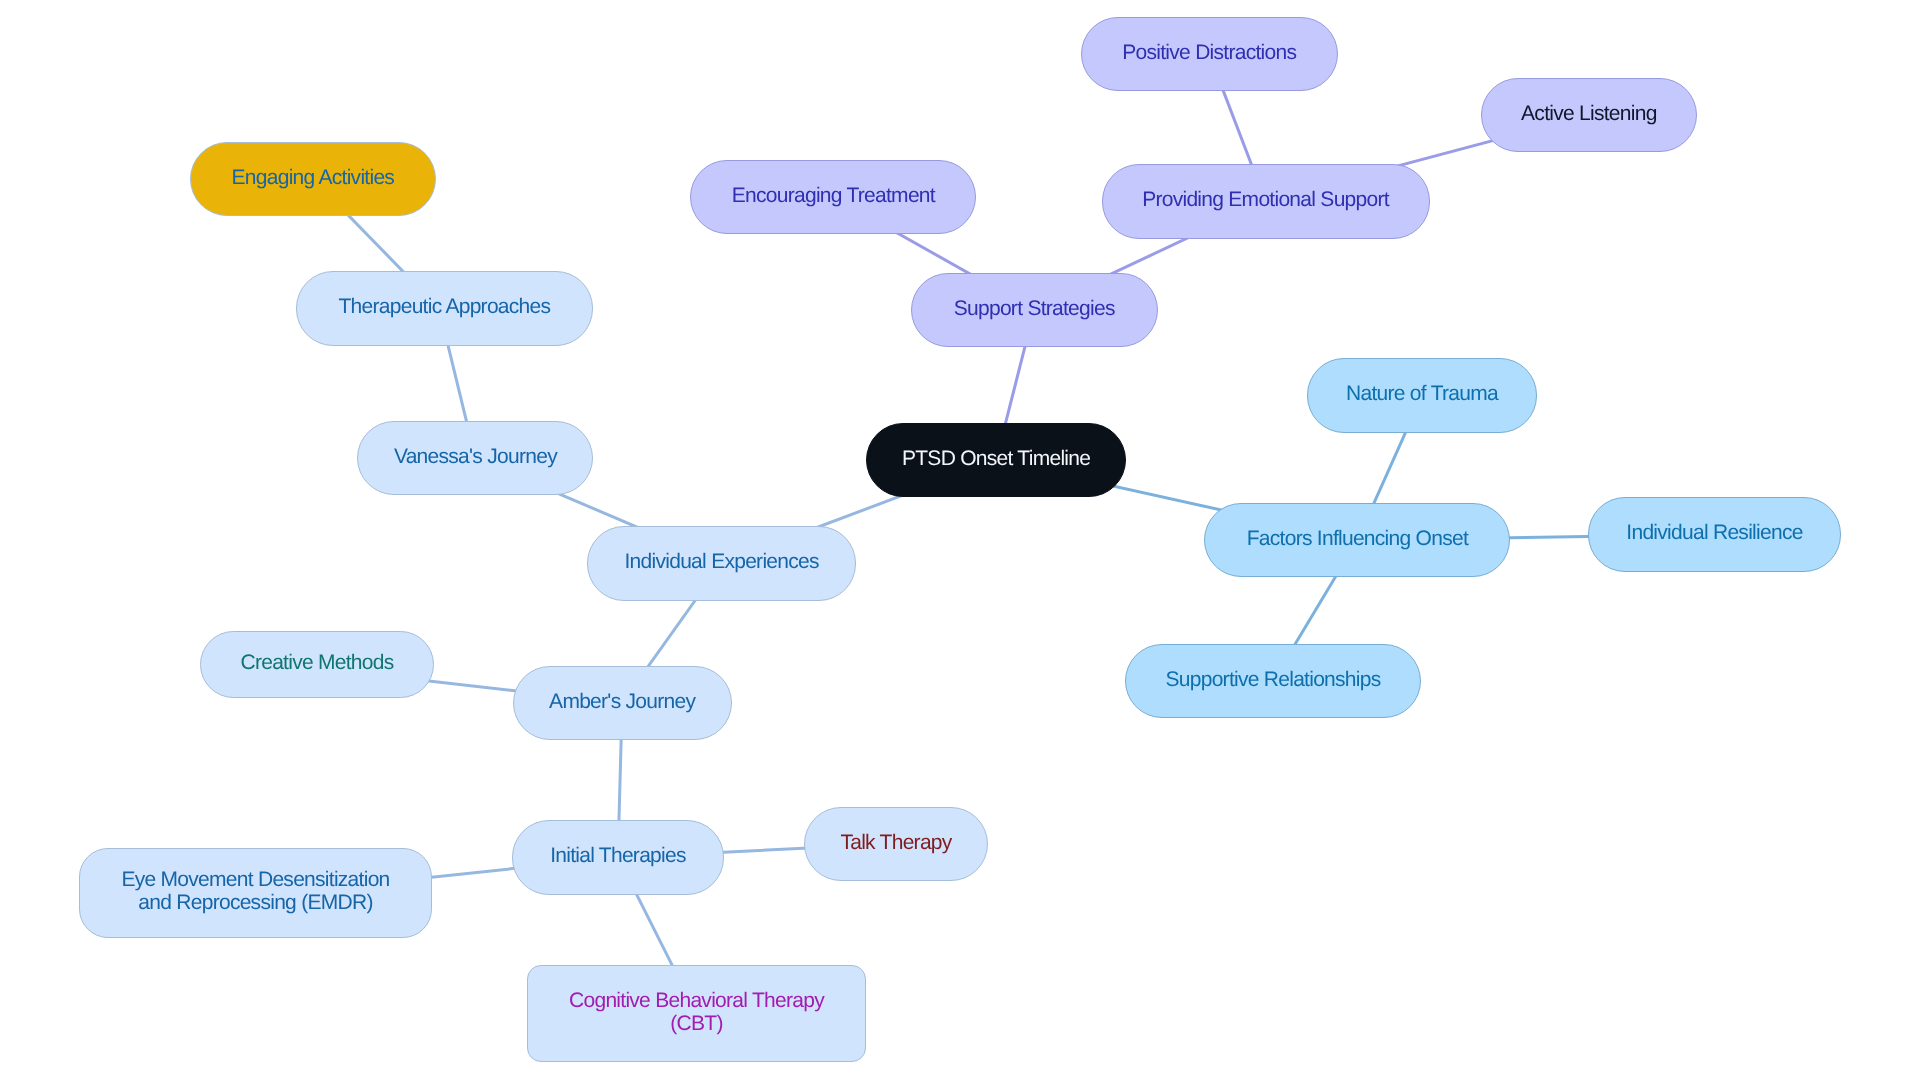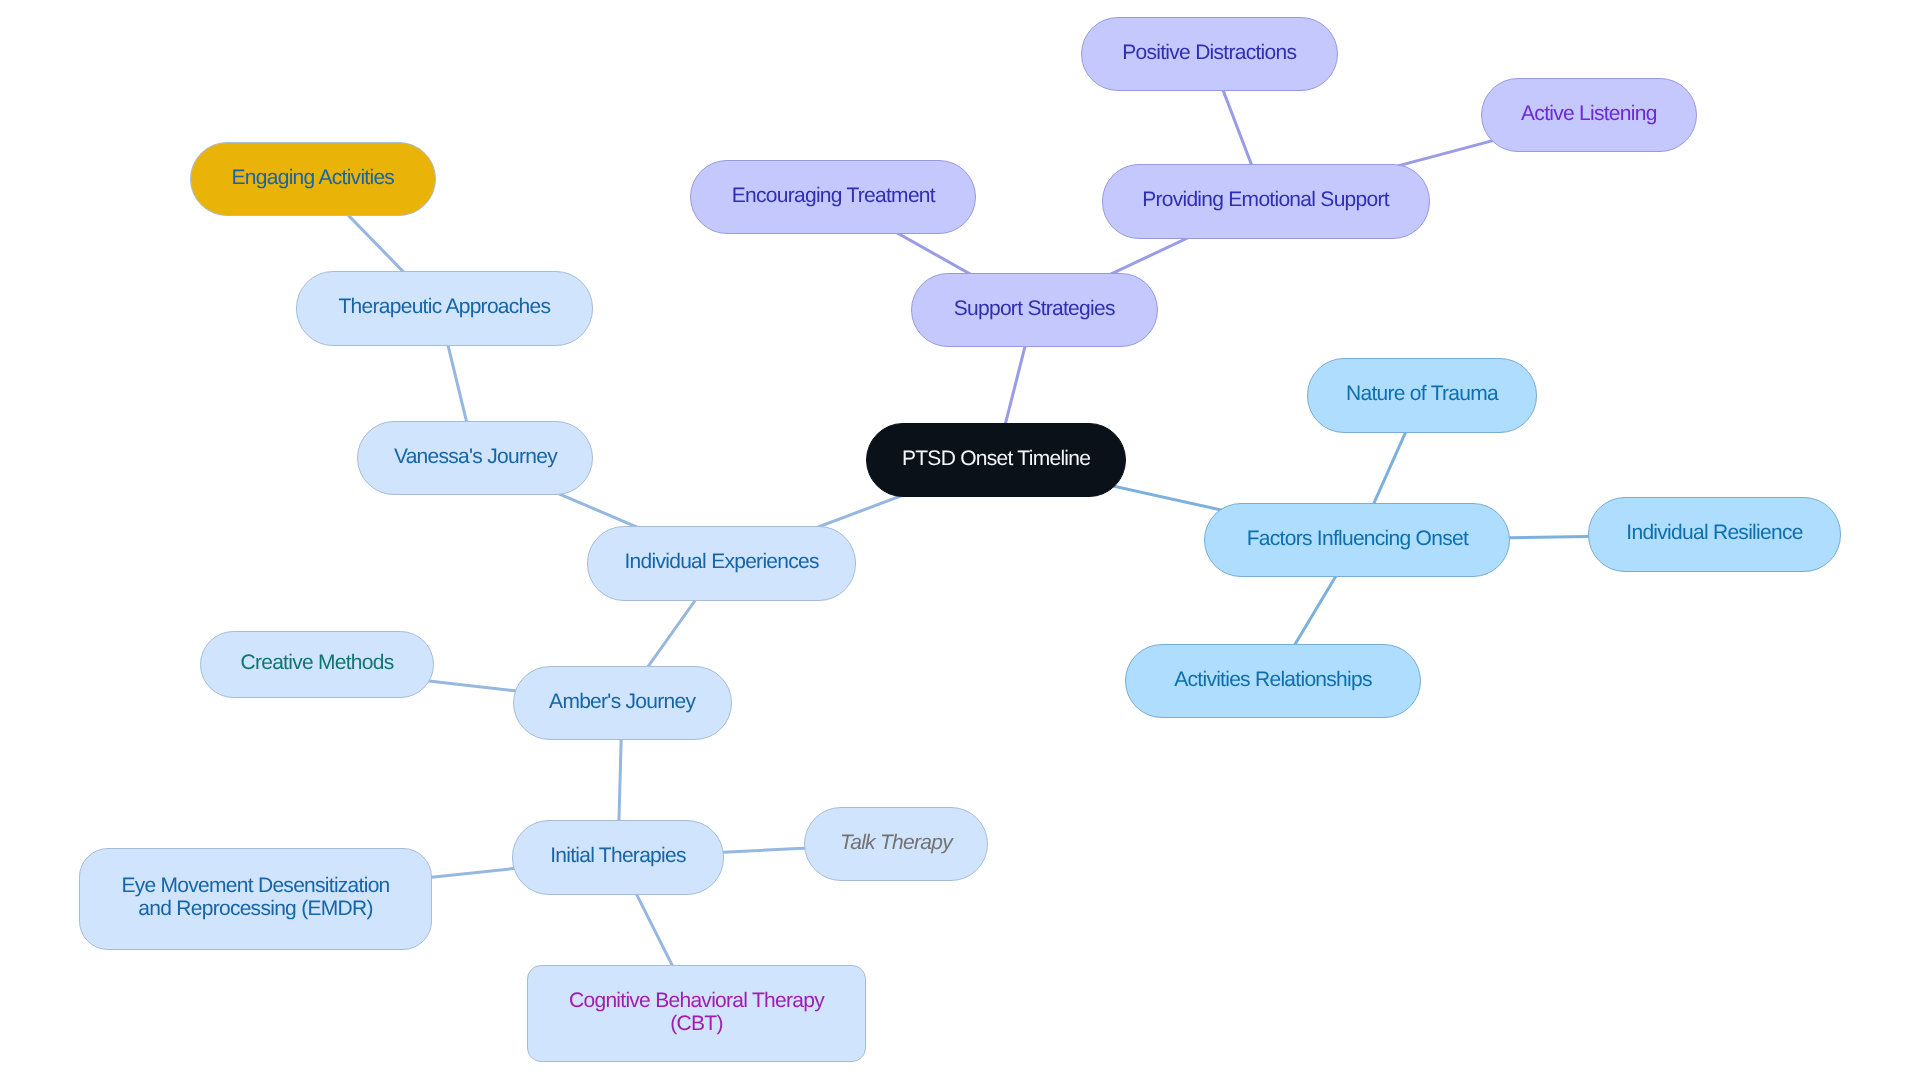--- a/index.html
+++ b/index.html
@@ -37,30 +37,30 @@
       <line x1="617.95" y1="857.45" x2="896" y2="843.75" stroke="#95b7e0" stroke-width="3" stroke-linecap="round"></line>
       <line x1="617.95" y1="857.45" x2="255.5" y2="895.85" stroke="#95b7e0" stroke-width="3" stroke-linecap="round"></line>
       <line x1="617.95" y1="857.45" x2="696.5" y2="1013.65" stroke="#95b7e0" stroke-width="3" stroke-linecap="round"></line>
     </svg>
 
 <div class="node" style="left: 865.9px; top: 422.9px; width: 260.4px; height: 74.5px; background: rgb(11, 17, 25); border-color: rgb(11, 17, 25); color: rgb(244, 247, 250); border-radius: 37px;"><span class="lbl">PTSD Onset Timeline</span></div>
     <div class="node" style="left: 911px; top: 272.9px; width: 246.5px; height: 74.5px; background: rgb(197, 200, 253); border-color: rgb(150, 155, 223); color: rgb(47, 47, 176); border-radius: 37px;"><span class="lbl">Support Strategies</span></div>
     <div class="node" style="left: 690.3px; top: 159.7px; width: 286.1px; height: 74.5px; background: rgb(197, 200, 253); border-color: rgb(150, 155, 223); color: rgb(47, 47, 176); border-radius: 37px;"><span class="lbl">Encouraging Treatment</span></div>
     <div class="node" style="left: 1101.5px; top: 164px; width: 328px; height: 74.5px; background: rgb(197, 200, 253); border-color: rgb(150, 155, 223); color: rgb(47, 47, 176); border-radius: 37px;"><span class="lbl">Providing Emotional Support</span></div>
     <div class="node" style="left: 1080.6px; top: 16.9px; width: 257.3px; height: 74.5px; background: rgb(197, 200, 253); border-color: rgb(150, 155, 223); color: rgb(47, 47, 176); border-radius: 37px;"><span class="lbl">Positive Distractions</span></div>
-    <div class="node" style="left: 1481px; top: 77.8px; width: 215.7px; height: 74.5px; background: rgb(197, 200, 253); border-color: rgb(150, 155, 223); color: #6d28d9; border-radius: 37px;"><span class="lbl">Active Listening</span></div>
+    <div class="node" style="left: 1481px; top: 77.8px; width: 215.7px; height: 74.5px; background: rgb(197, 200, 253); border-color: rgb(150, 155, 223); color: #0f172a; border-radius: 37px;"><span class="lbl">Active Listening</span></div>
     <div class="node" style="left: 1204.4px; top: 502.9px; width: 306px; height: 74.5px; background: rgb(174, 221, 253); border-color: rgb(121, 173, 211); color: rgb(14, 111, 173); border-radius: 37px;"><span class="lbl">Factors Influencing Onset</span></div>
     <div class="node" style="left: 1307px; top: 358.3px; width: 230px; height: 74.5px; background: rgb(174, 221, 253); border-color: rgb(121, 173, 211); color: rgb(14, 111, 173); border-radius: 37px;"><span class="lbl">Nature of Trauma</span></div>
     <div class="node" style="left: 1588px; top: 497.2px; width: 253px; height: 74.5px; background: rgb(174, 221, 253); border-color: rgb(121, 173, 211); color: rgb(14, 111, 173); border-radius: 37px;"><span class="lbl">Individual Resilience</span></div>
-    <div class="node" style="left: 1125px; top: 643.8px; width: 296px; height: 74.5px; background: rgb(174, 221, 253); border-color: rgb(121, 173, 211); color: rgb(14, 111, 173); border-radius: 37px;"><span class="lbl">Activities Relationships</span></div>
+    <div class="node" style="left: 1125px; top: 643.8px; width: 296px; height: 74.5px; background: rgb(174, 221, 253); border-color: rgb(121, 173, 211); color: rgb(14, 111, 173); border-radius: 37px;"><span class="lbl">Supportive Relationships</span></div>
     <div class="node" style="left: 586.8px; top: 526px; width: 269.7px; height: 74.5px; background: rgb(209, 228, 253); border-color: rgb(165, 189, 216); color: rgb(21, 101, 168); border-radius: 37px;"><span class="lbl">Individual Experiences</span></div>
     <div class="node" style="left: 357.4px; top: 420.9px; width: 236.1px; height: 74.5px; background: rgb(209, 228, 253); border-color: rgb(165, 189, 216); color: rgb(21, 101, 168); border-radius: 37px;"><span class="lbl">Vanessa's Journey</span></div>
     <div class="node" style="left: 296px; top: 271.1px; width: 296.8px; height: 74.5px; background: rgb(209, 228, 253); border-color: rgb(165, 189, 216); color: rgb(21, 101, 168); border-radius: 37px;"><span class="lbl">Therapeutic Approaches</span></div>
     <div class="node" style="left: 190.1px; top: 141.6px; width: 245.5px; height: 74.5px; background: #eab308; border-color: rgb(165, 189, 216); color: rgb(21, 101, 168); border-radius: 37px;"><span class="lbl">Engaging Activities</span></div>
     <div class="node" style="left: 512.5px; top: 665.6px; width: 219.3px; height: 74.5px; background: rgb(209, 228, 253); border-color: rgb(165, 189, 216); color: rgb(21, 101, 168); border-radius: 37px;"><span class="lbl">Amber's Journey</span></div>
     <div class="node" style="left: 200px; top: 631.1px; width: 234px; height: 67px; background: rgb(209, 228, 253); border-color: rgb(165, 189, 216); color: #0f766e; border-radius: 37px;"><span class="lbl">Creative Methods</span></div>
     <div class="node" style="left: 511.7px; top: 820.2px; width: 212.5px; height: 74.5px; background: rgb(209, 228, 253); border-color: rgb(165, 189, 216); color: rgb(21, 101, 168); border-radius: 37px;"><span class="lbl">Initial Therapies</span></div>
-    <div class="node" style="left: 804px; top: 806.5px; width: 184px; height: 74.5px; background: rgb(209, 228, 253); border-color: rgb(165, 189, 216); color: #737373; border-radius: 37px; font-style: italic;"><span class="lbl">Talk Therapy</span></div>
-    <div class="node" style="left: 79px; top: 847.6px; width: 353px; height: 102px; background: rgb(209, 228, 253); border-color: rgb(165, 189, 216); color: rgb(21, 101, 168); border-radius: 29px;"><span class="lbl">Eye Movement Desensitization
+    <div class="node" style="left: 804px; top: 806.5px; width: 184px; height: 74.5px; background: rgb(209, 228, 253); border-color: rgb(165, 189, 216); color: #7f1d1d; border-radius: 37px;"><span class="lbl">Talk Therapy</span></div>
+    <div class="node" style="left: 79px; top: 847.6px; width: 353px; height: 90px; background: rgb(209, 228, 253); border-color: rgb(165, 189, 216); color: rgb(21, 101, 168); border-radius: 29px;"><span class="lbl">Eye Movement Desensitization
 and Reprocessing (EMDR)</span></div>
     <div class="node" style="left: 527px; top: 965.4px; width: 339px; height: 96.5px; background: rgb(209, 228, 253); border-color: rgb(165, 189, 216); color: #a21caf; border-radius: 14px;"><span class="lbl">Cognitive Behavioral Therapy
 (CBT)</span></div>
   </div>
 
 </body></html>

